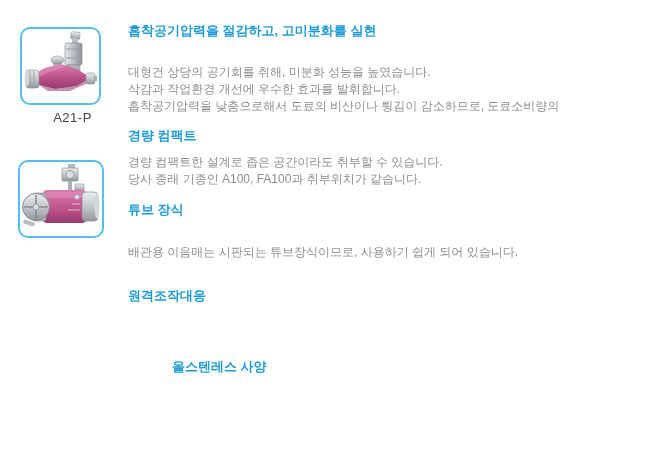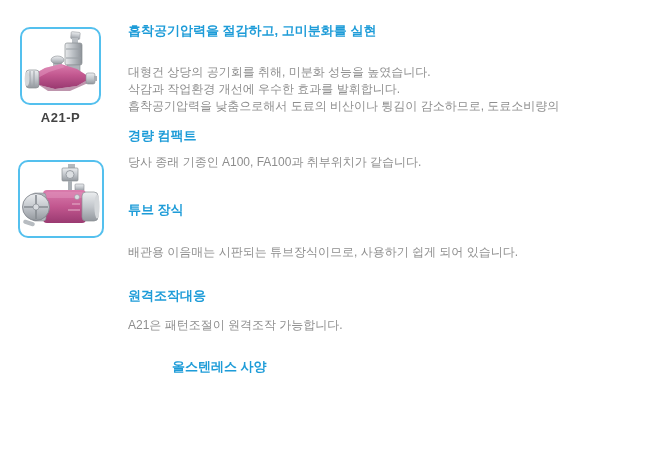--- a/index.html
+++ b/index.html
@@ -28,21 +28,21 @@
   }
   .card-a21  { left: 20px; top: 27px;  width: 81px; height: 78px; }
   .card-fa21 { left: 18px; top: 160px; width: 86px; height: 78px; }
   .product-label {
     position: absolute;
     text-align: center;
     font-size: 13px;
     color: #434343;
     letter-spacing: 0.5px;
   }
-  .label-a21  { left: 20px; top: 110px; width: 81px; font-weight: bold; }
+  .label-a21  { left: 32px; top: 110px; width: 81px; }
   .label-fa21 { left: 18px; top: 243px; width: 86px; }
   
   .sec-heading {
     position: absolute;
     left: 128px;
     font-size: 13px;
     font-weight: bold;
     color: #1e9cd8;
     white-space: nowrap;
     line-height: 15px;
@@ -175,28 +175,26 @@
 
   <div class="sec-heading h1">흡착공기압력을 절감하고, 고미분화를 실현</div>
   <div class="sec-body p1">
     <div>대형건 상당의 공기회를 취해, 미분화 성능을 높였습니다.</div>
     <div>삭감과 작업환경 개선에 우수한 효과를 발휘합니다.</div>
     <div>흡착공기압력을 낮춤으로해서 도료의 비산이나 튕김이 감소하므로, 도료소비량의</div>
   </div>
 
   <div class="sec-heading h2">경량 컴팩트</div>
   <div class="sec-body p2">
+    <div>경량 컴팩트한 설계로 좁은 공간이라도 취부할 수 있습니다.</div>
     <div>당사 종래 기종인 A100, FA100과 취부위치가 같습니다.</div>
   </div>
 
   <div class="sec-heading h3">튜브 장식</div>
   <div class="sec-body p3">
     <div>배관용 이음매는 시판되는 튜브장식이므로, 사용하기 쉽게 되어 있습니다.</div>
   </div>
 
   <div class="sec-heading h4">원격조작대응</div>
-  <div class="sec-body p4">
-    <div>A21은 패턴조절이 원격조작 가능합니다.</div>
-  </div>
 
   <div class="sec-heading h5">올스텐레스 사양</div>
 
 </div>
 
 </body></html>

